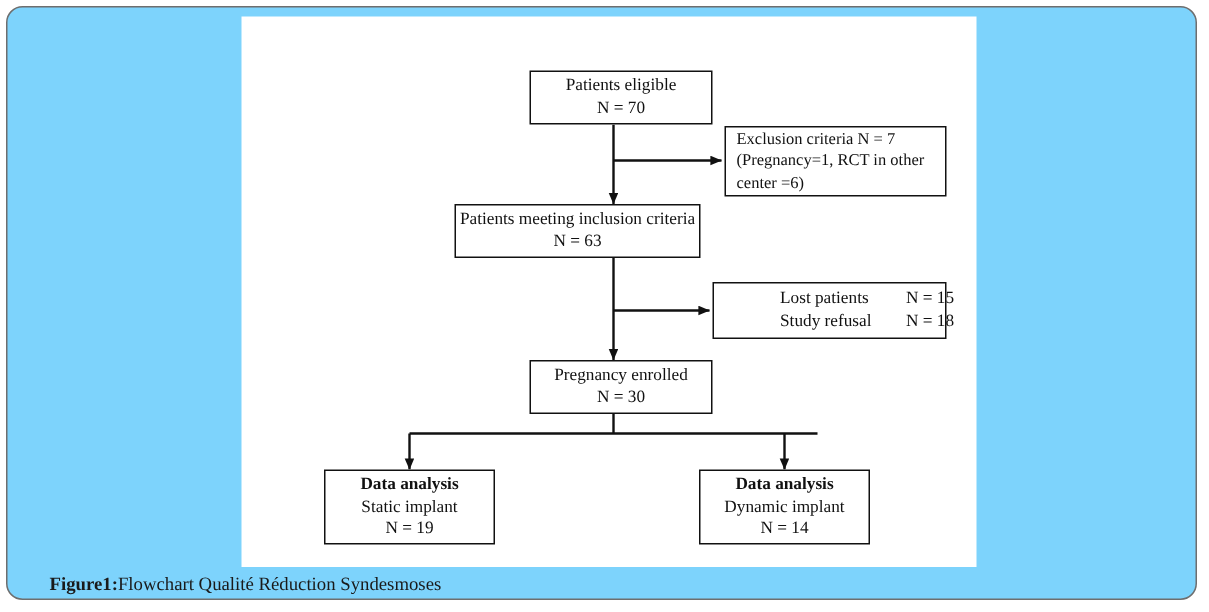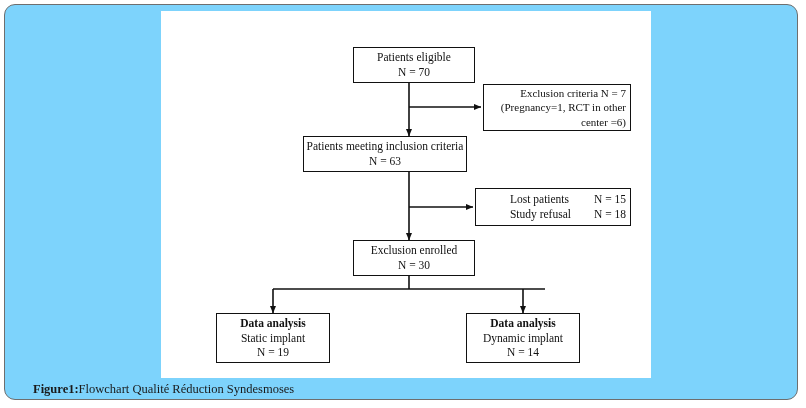--- a/index.html
+++ b/index.html
@@ -59,21 +59,21 @@
     box-sizing: border-box;
     border: 1.6px solid #111111;
     background: #ffffff;
     color: #111111;
     display: flex;
     flex-direction: column;
     justify-content: center;
     line-height: 1.28;
   }
   .node.centered { align-items: center; text-align: center; }
-  .node.lefted   { align-items: flex-end; text-align: left; padding-left: 7px; padding-right: 4px; }
+  .node.lefted   { align-items: flex-start; text-align: left; padding-left: 7px; padding-right: 4px; }
 
   .node .line { display: block; white-space: nowrap; }
   .bold { font-weight: bold; }
 
   
   #node-eligible   { left: 348px; top: 42px;  width: 122px; height: 36px; font-size: 11.5px; }
   #node-exclusion  { left: 478px; top: 79px;  width: 148px; height: 47px; font-size: 11px;  }
   #node-inclusion  { left: 298px; top: 131px; width: 164px; height: 36px; font-size: 11.5px; }
   #node-lost       { left: 470px; top: 183px; width: 156px; height: 38px; font-size: 11.5px; padding-left: 44px; }
   #node-enrolled   { left: 348px; top: 235px; width: 122px; height: 36px; font-size: 11.5px; }
@@ -157,21 +157,21 @@
         <span class="k">Lost patients</span>
         <span class="v">N = 15</span>
       </span>
       <span class="kvrow">
         <span class="k">Study refusal</span>
         <span class="v">N = 18</span>
       </span>
     </div>
 
     <div class="node centered" id="node-enrolled">
-      <span class="line">Exclusion enrolled</span>
+      <span class="line">Pregnancy enrolled</span>
       <span class="line">N = 30</span>
     </div>
 
     <div class="node centered" id="node-static">
       <span class="line bold">Data analysis</span>
       <span class="line">Static implant</span>
       <span class="line">N = 19</span>
     </div>
 
     <div class="node centered" id="node-dynamic">

